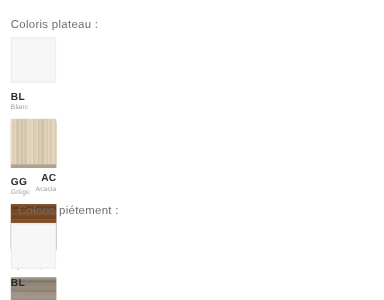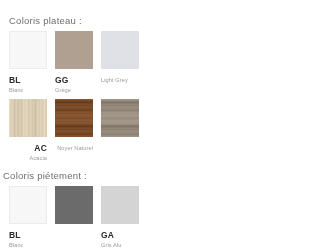--- a/index.html
+++ b/index.html
@@ -21,27 +21,28 @@
     background: #ffffff;
   }
   .section-title {
     font-size: 9.5px;
     color: #6d6d6d;
     letter-spacing: 0.25px;
     font-weight: 400;
     white-space: nowrap;
   }
   #title-plateau { position: absolute; left: 9px; top: 15px; }
-  #title-pietement { position: absolute; left: 3px; top: 170px; }
+  #title-pietement { position: absolute; left: 15px; top: 170px; }
 
   .swatch-row {
     position: absolute;
     left: 9px;
     display: flex;
     gap: 8px;
+    flex-direction: column;
   }
   #row-plateau-solid { top: 31px; }
   #row-plateau-wood  { top: 99px; text-align: right; }
   #row-pietement     { top: 186px; }
 
   .swatch-cell {
     width: 38px;
   }
   .swatch {
     width: 38px;

